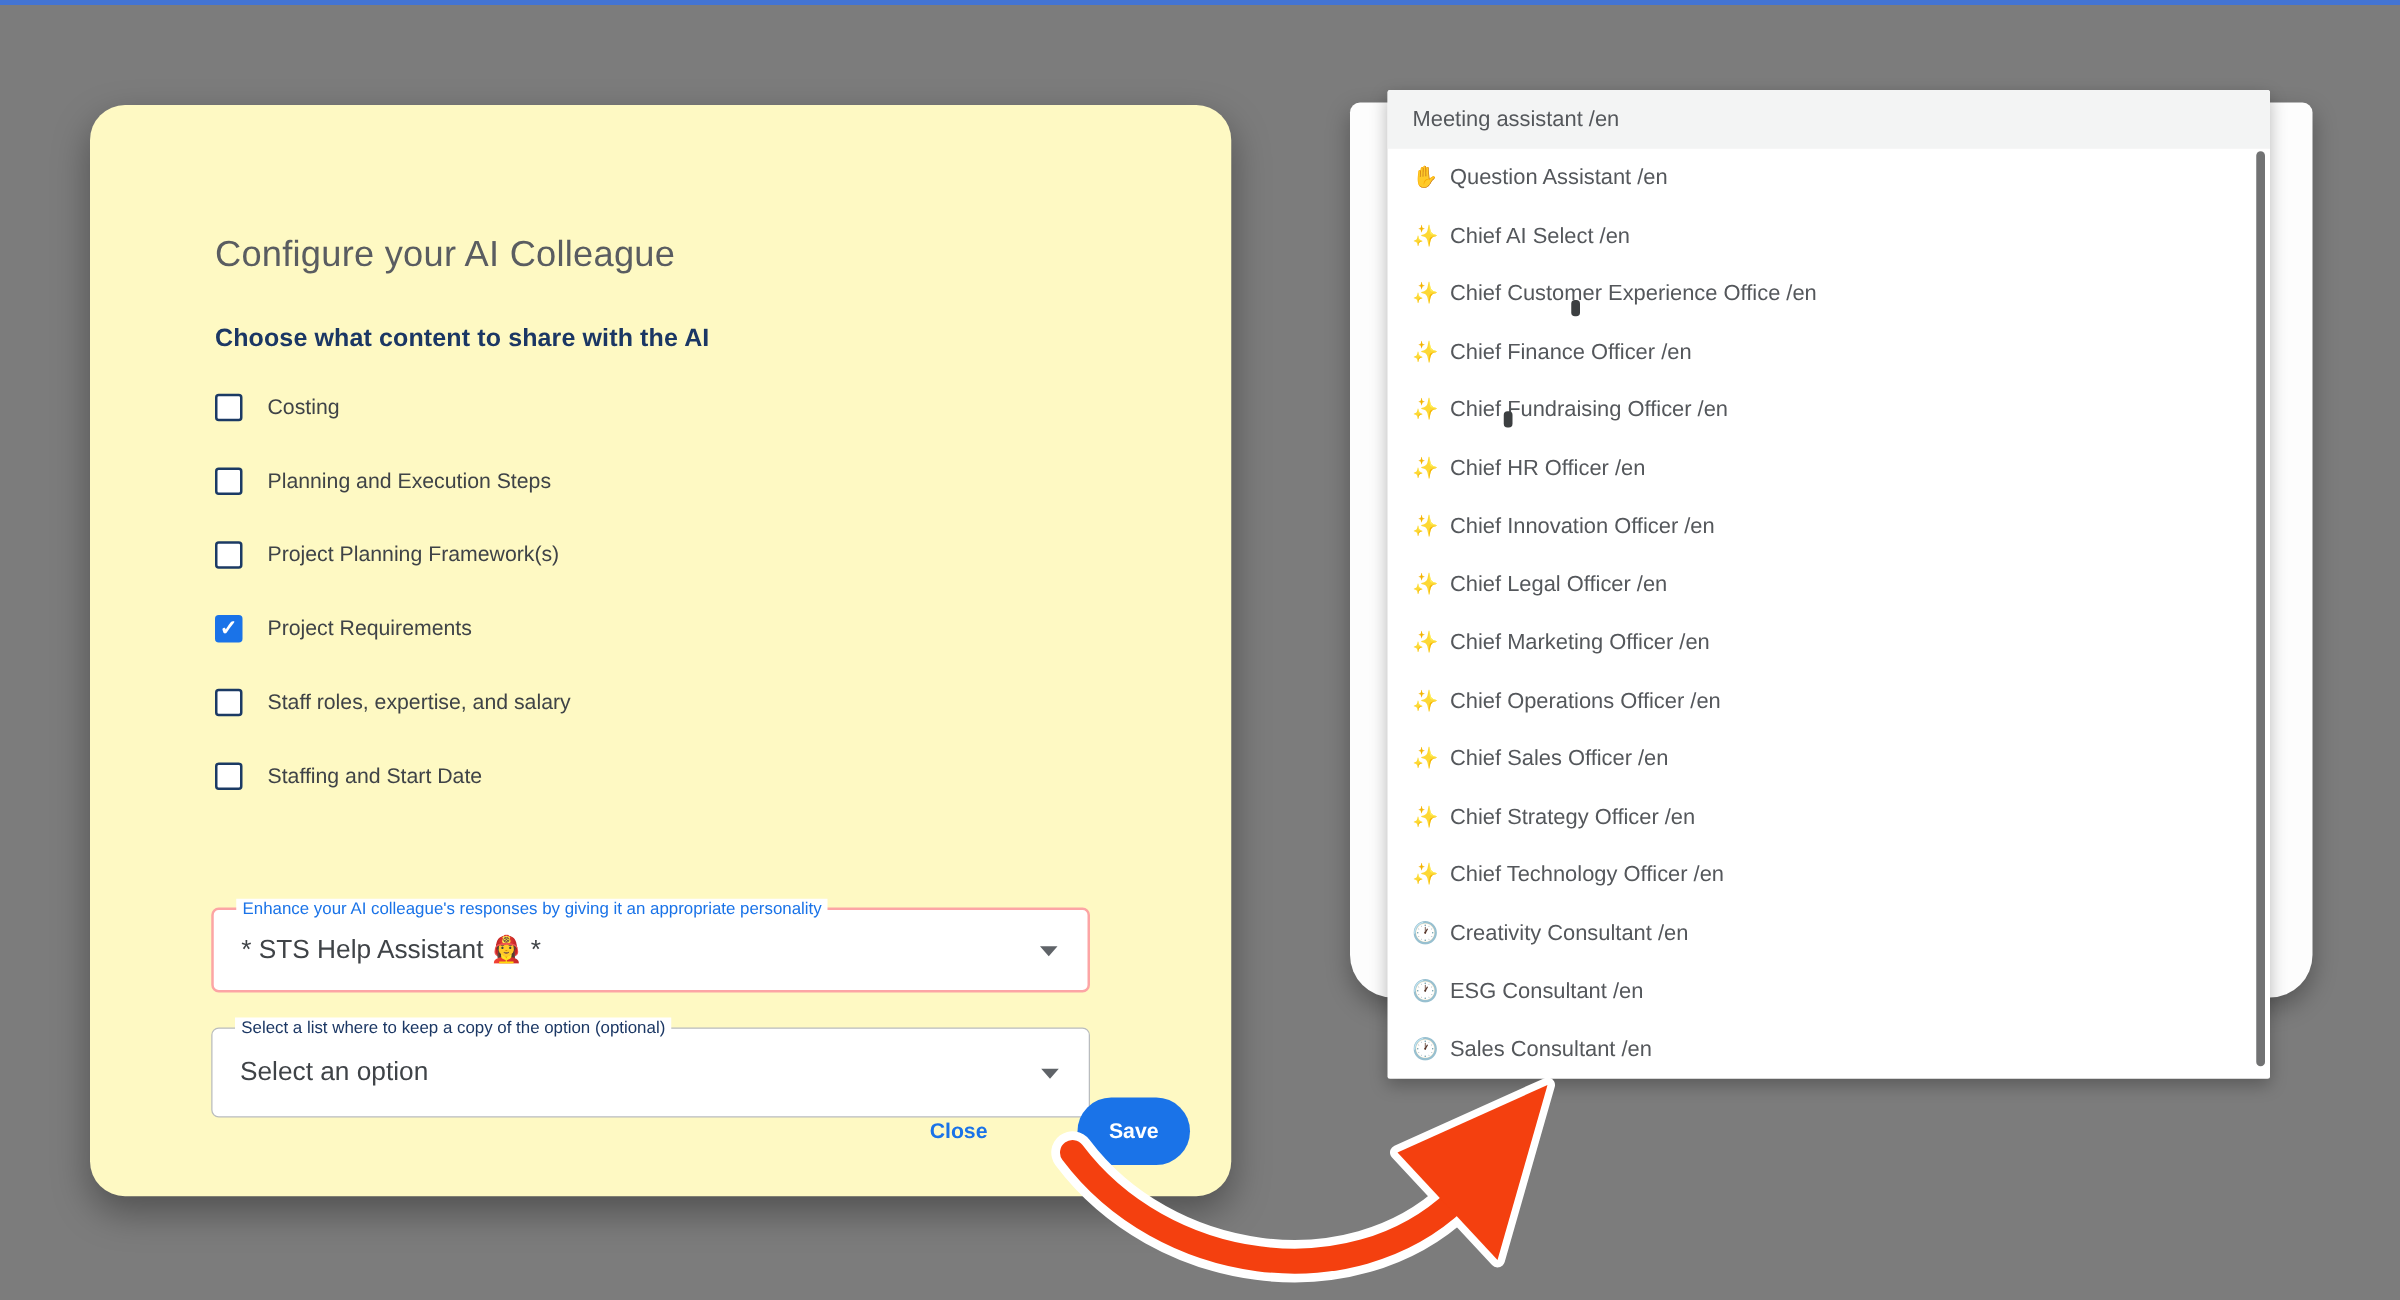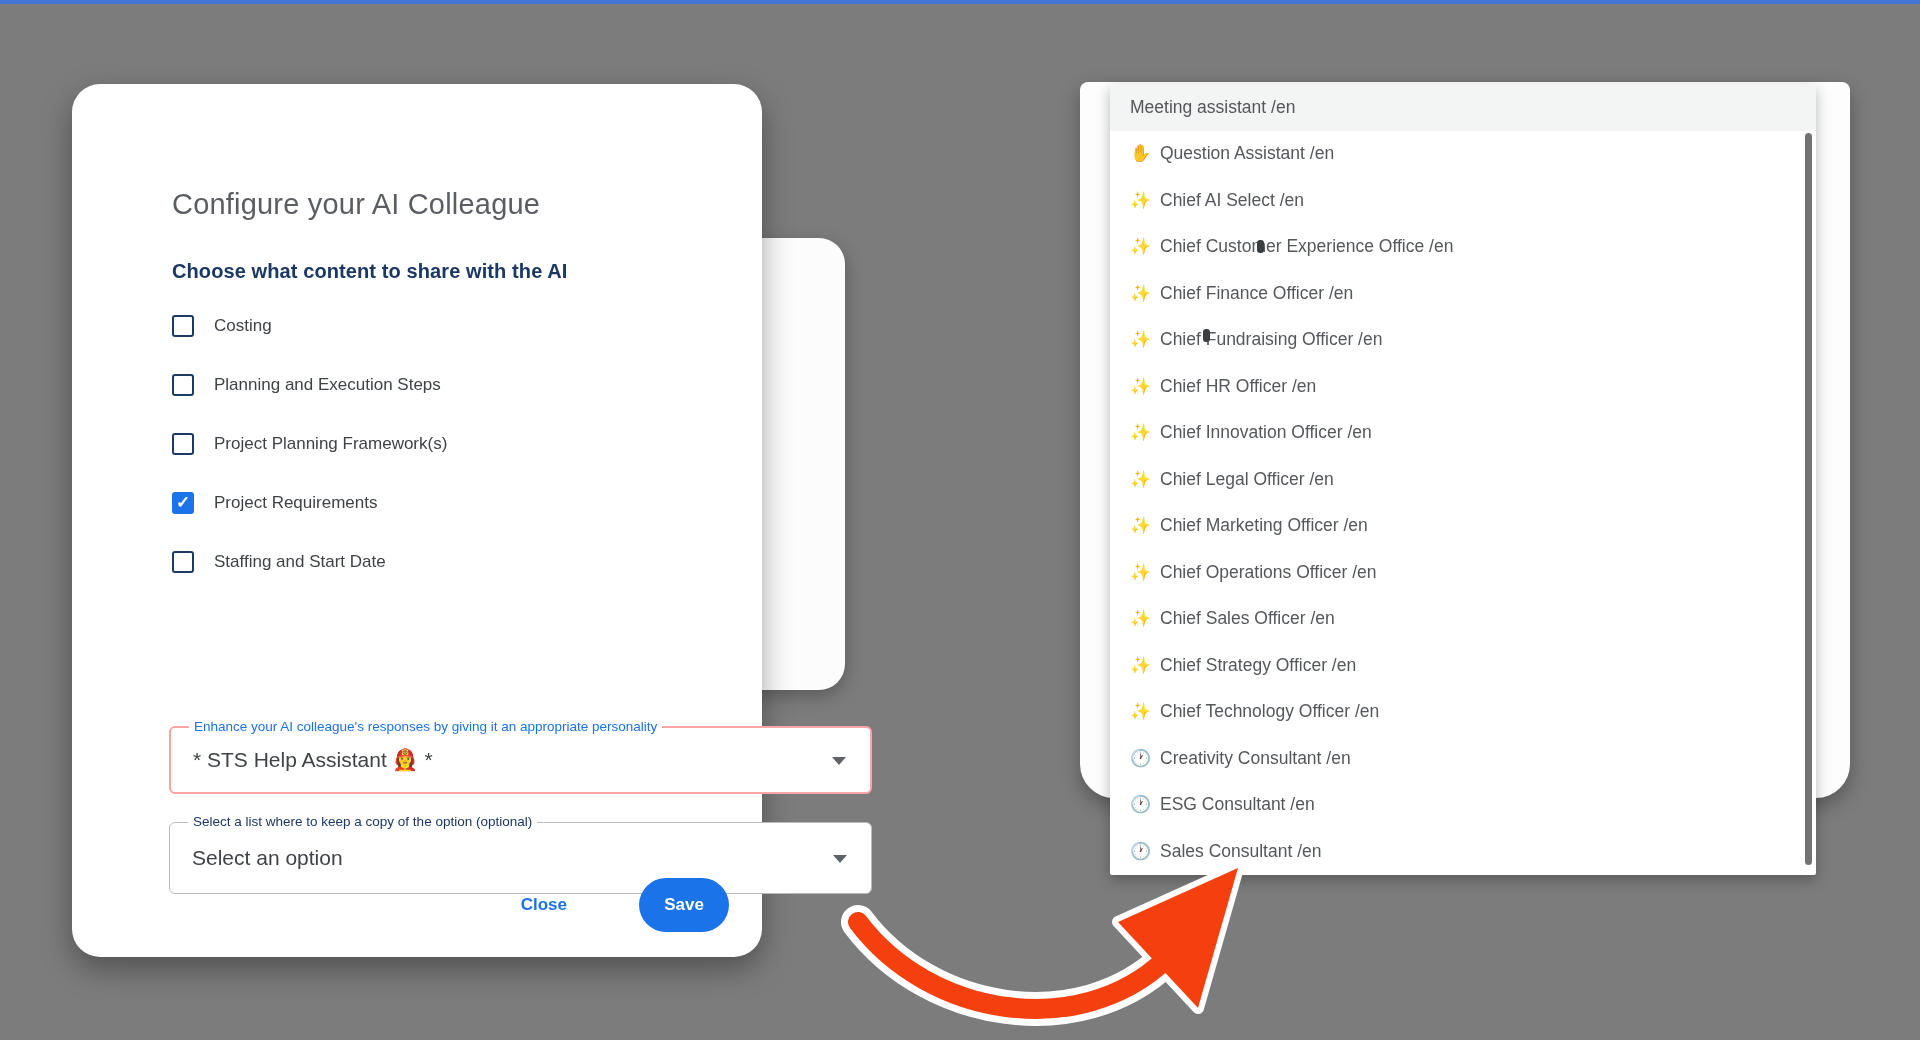--- a/index.html
+++ b/index.html
@@ -11,22 +11,22 @@
   }
   .top-strip { position:absolute; left:0; top:0; width:1920px; height:4px; background:#4374d3; z-index:5; }
 
   
   .behind-card-left {
     position:absolute; left:700px; top:238px; width:145px; height:452px;
     background:#fcfcfc; border-radius:26px; z-index:1;
     box-shadow:0 6px 18px rgba(0,0,0,.28);
   }
   .dialog {
-    position:absolute; left:72px; top:84px; width:690px; height:873px;
-    background:#ffffff; border-radius:28px; z-index:2;
+    position:absolute; left:72px; top:84px; width:913px; height:873px;
+    background:#fef9c3; border-radius:28px; z-index:2;
     box-shadow:0 12px 30px rgba(0,0,0,.35);
   }
   .dialog-title {
     position:absolute; left:100px; top:104px;
     font-size:29px; color:#5a5d61; letter-spacing:.2px;
   }
   .dialog-subtitle {
     position:absolute; left:100px; top:176px;
     font-size:20px; font-weight:bold; color:#1b3764; letter-spacing:.1px;
   }
@@ -70,21 +70,21 @@
     font-family:inherit; font-size:17px; font-weight:bold; color:#fff; cursor:pointer;
   }
 
   
   .sheet-right {
     position:absolute; left:1080px; top:82px; width:770px; height:716px;
     background:#fdfdfd; border-radius:8px 8px 34px 34px; z-index:3;
     box-shadow:0 8px 20px rgba(0,0,0,.3);
   }
   .popup {
-    position:absolute; left:1110px; top:84px; width:706px; height:791px;
+    position:absolute; left:1110px; top:72px; width:706px; height:791px;
     background:#ffffff; border-radius:2px; z-index:4;
     box-shadow:0 5px 14px rgba(0,0,0,.28);
     overflow:hidden;
   }
   .menu-item {
     display:flex; align-items:center; height:46.5px; padding-left:20px;
     font-size:17.5px; color:#54575b; cursor:pointer; white-space:nowrap;
   }
   .menu-item.highlighted { background:#f3f4f4; }
   .menu-emoji { width:30px; flex:0 0 auto; font-size:17px; }
@@ -128,20 +128,24 @@
       <div class="cb-row">
         <span class="cb-box"></span>
         <span class="cb-label">Project Planning Framework(s)</span>
       </div>
       <div class="cb-row">
         <span class="cb-box checked">✓</span>
         <span class="cb-label">Project Requirements</span>
       </div>
       <div class="cb-row">
         <span class="cb-box"></span>
+        <span class="cb-label">Staff roles, expertise, and salary</span>
+      </div>
+      <div class="cb-row">
+        <span class="cb-box"></span>
         <span class="cb-label">Staffing and Start Date</span>
       </div>
     </div>
 
   <div class="field field-1">
     <span class="field-label">Enhance your AI colleague's responses by giving it an appropriate personality</span>
     <span class="field-value">* STS Help Assistant 👩‍🚒 *</span>
     <span class="chevron"></span>
   </div>
 

